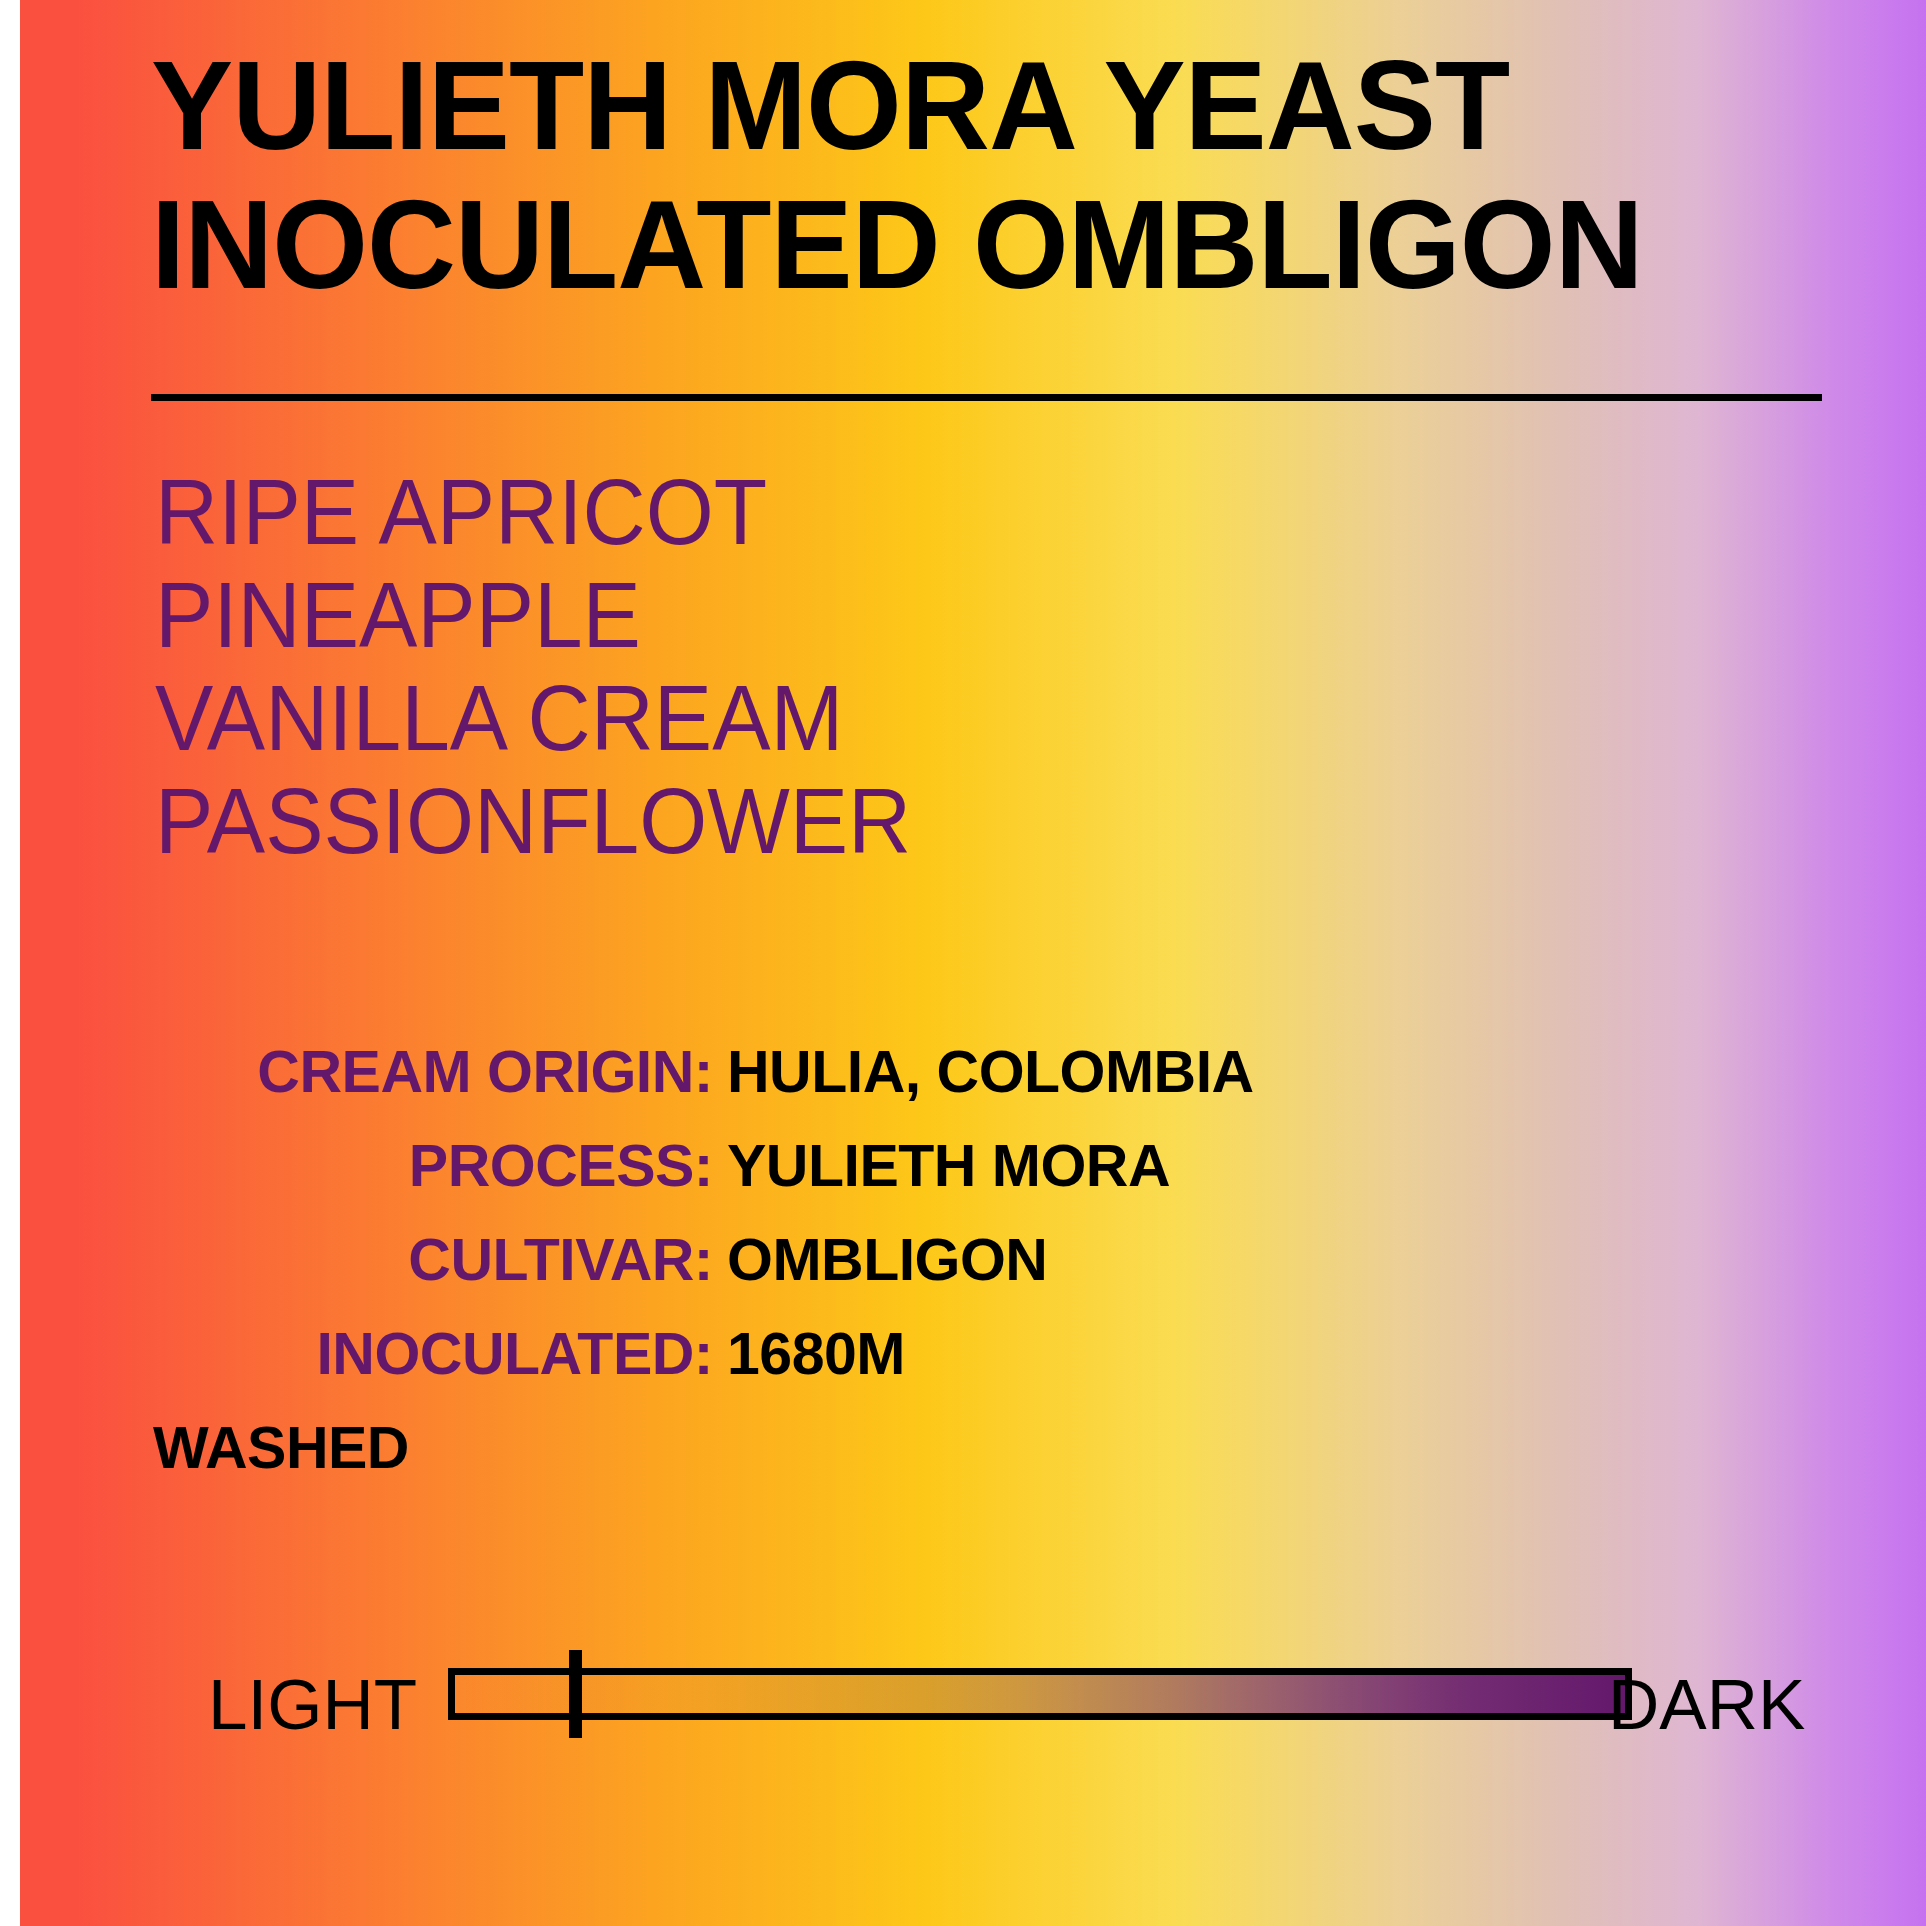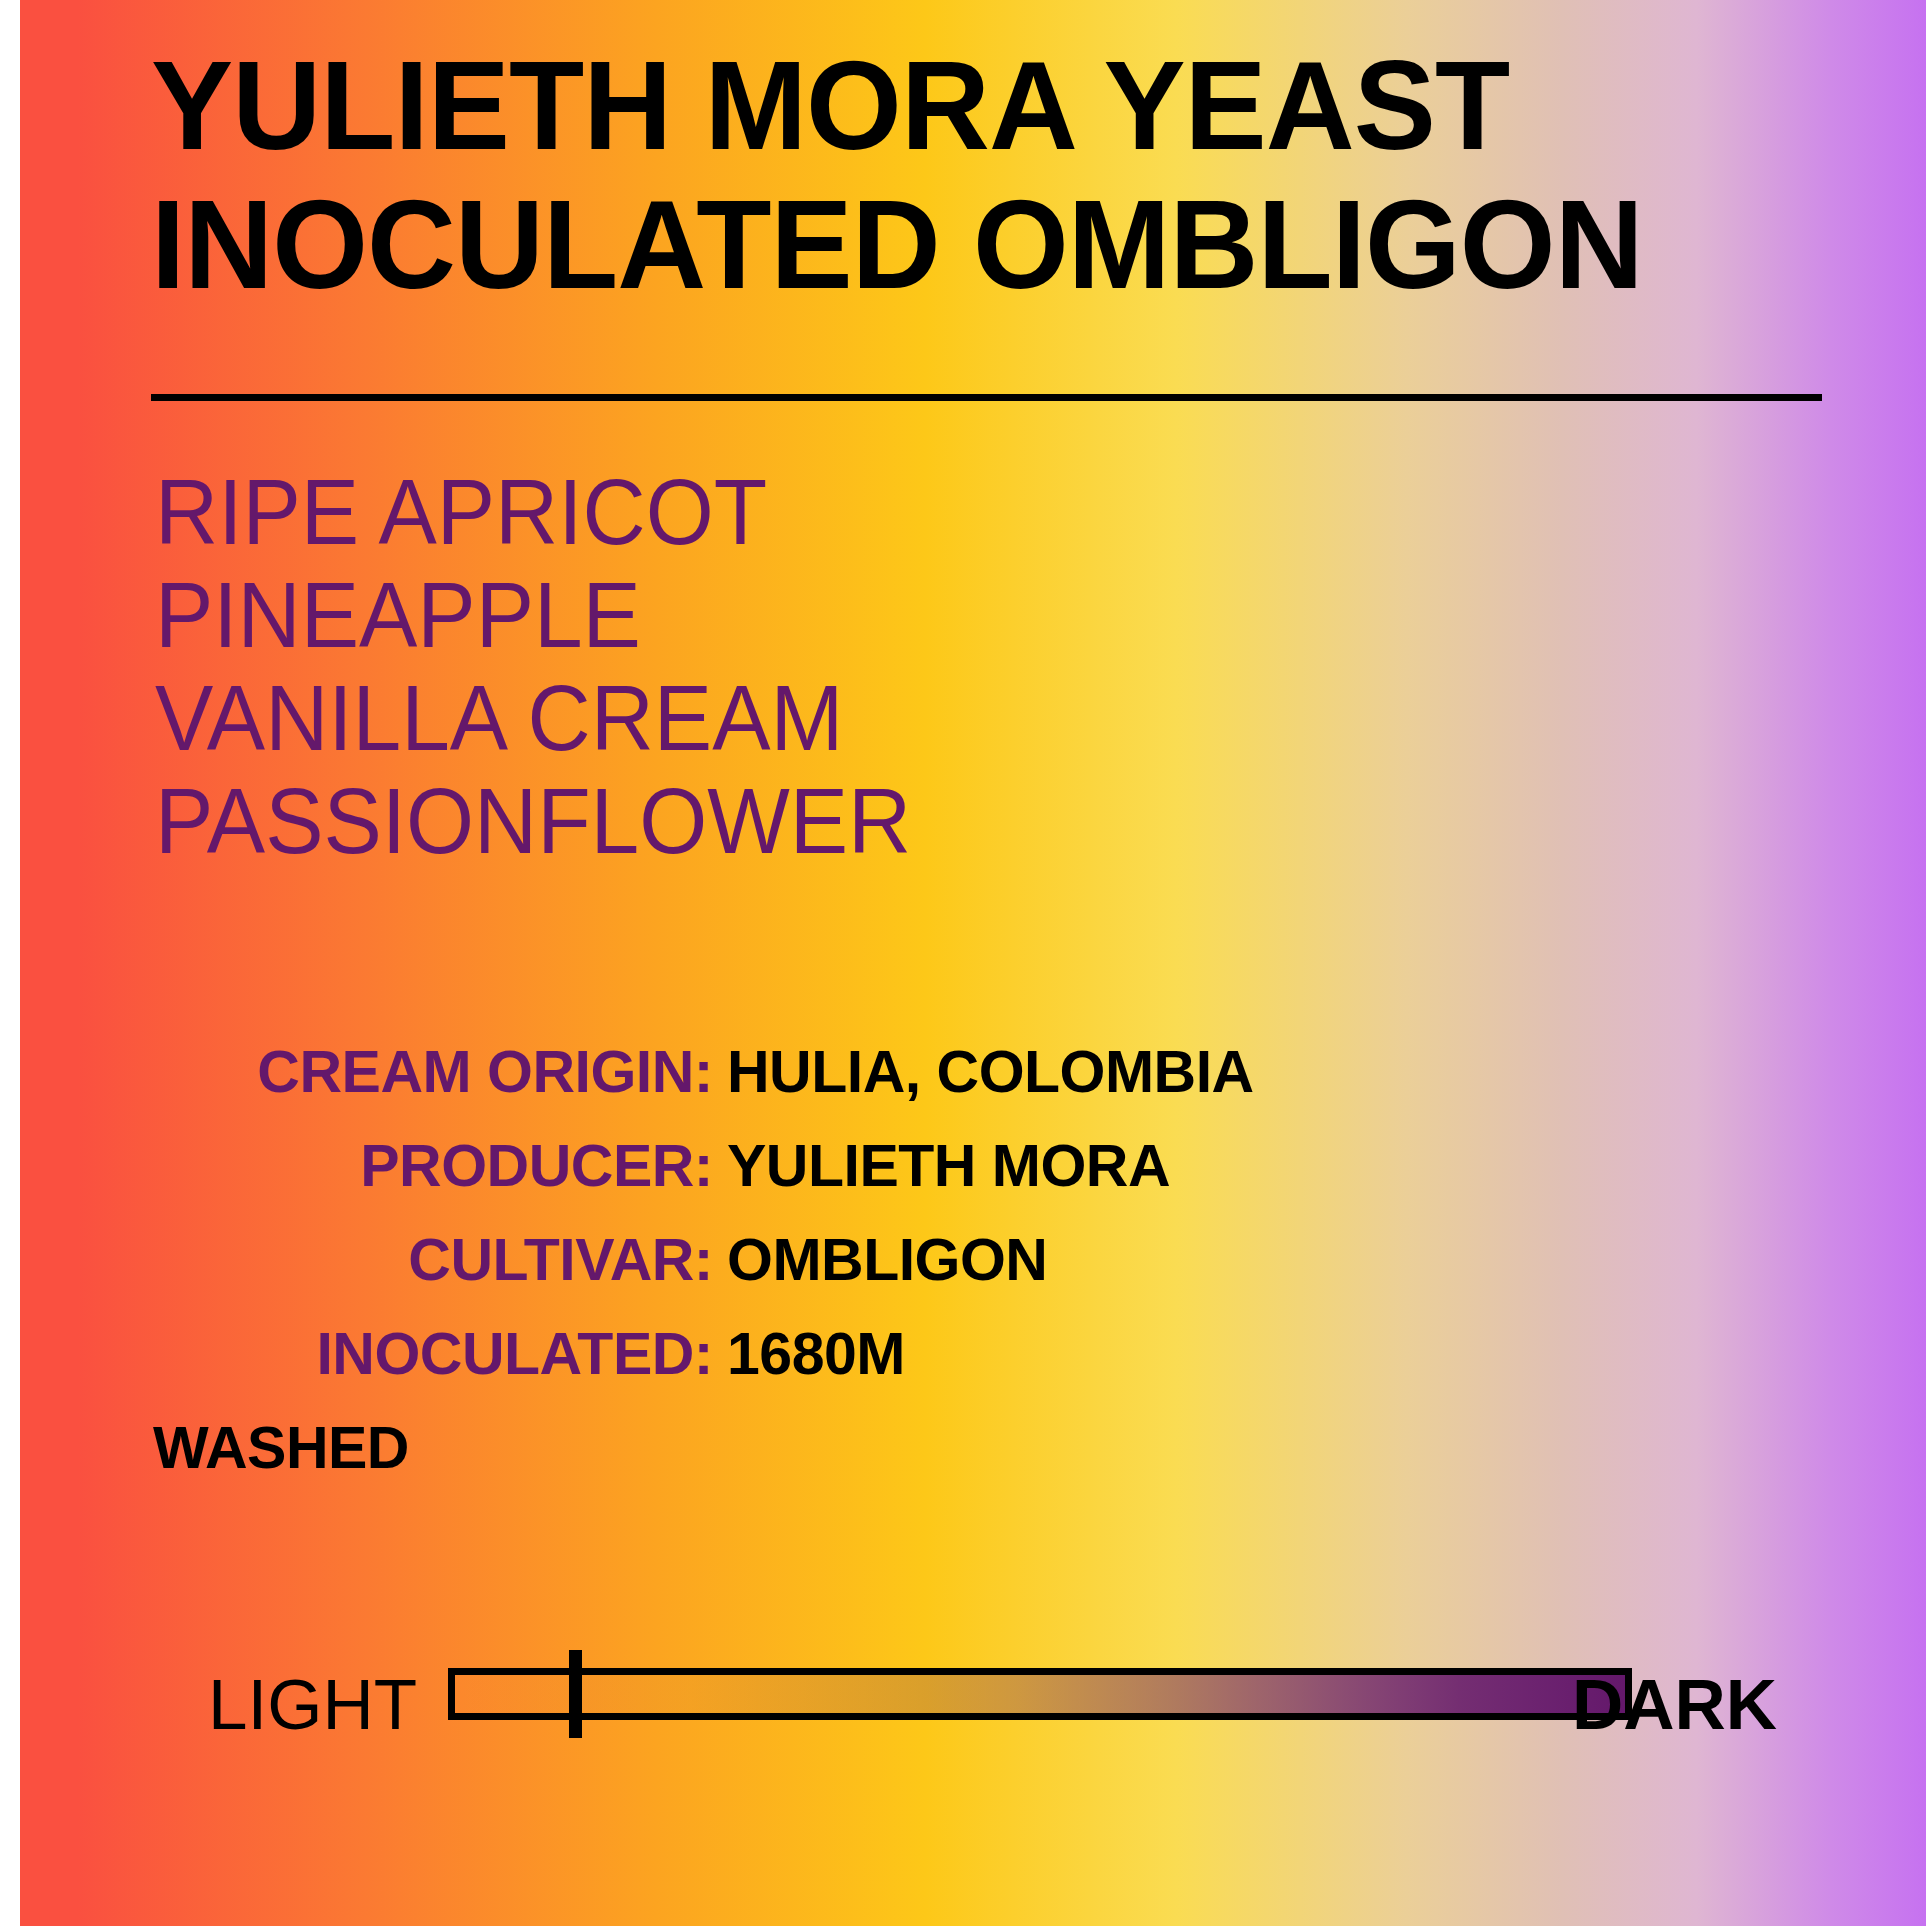--- a/index.html
+++ b/index.html
@@ -132,21 +132,21 @@
     position: absolute;
     font-family: "Liberation Sans", sans-serif;
     font-weight: normal;
     font-size: 71px;
     line-height: 71px;
     color: #000000;
     top: 26px;
     white-space: nowrap;
   }
   #roast-light-label { left: 0px; }
-  #roast-dark-label  { left: 1364px; font-weight: bold; }
+  #roast-dark-label  { left: 1400px; }
 
   #roast-bar {
     position: absolute;
     left: 240px;
     top: 25px;
     width: 1184px;
     height: 52px;
     border: 7px solid #000000;
     box-sizing: border-box;
     background: linear-gradient(
@@ -189,21 +189,21 @@
   </div>
 
   <div id="details-block">
 
     <div class="detail-row">
       <span class="detail-label">CREAM ORIGIN:</span>
       <span class="detail-value">HULIA, COLOMBIA</span>
     </div>
 
     <div class="detail-row">
-      <span class="detail-label">PRODUCER:</span>
+      <span class="detail-label">PROCESS:</span>
       <span class="detail-value">YULIETH MORA</span>
     </div>
 
     <div class="detail-row">
       <span class="detail-label">CULTIVAR:</span>
       <span class="detail-value">OMBLIGON</span>
     </div>
 
     <div class="detail-row">
       <span class="detail-label">INOCULATED:</span>

